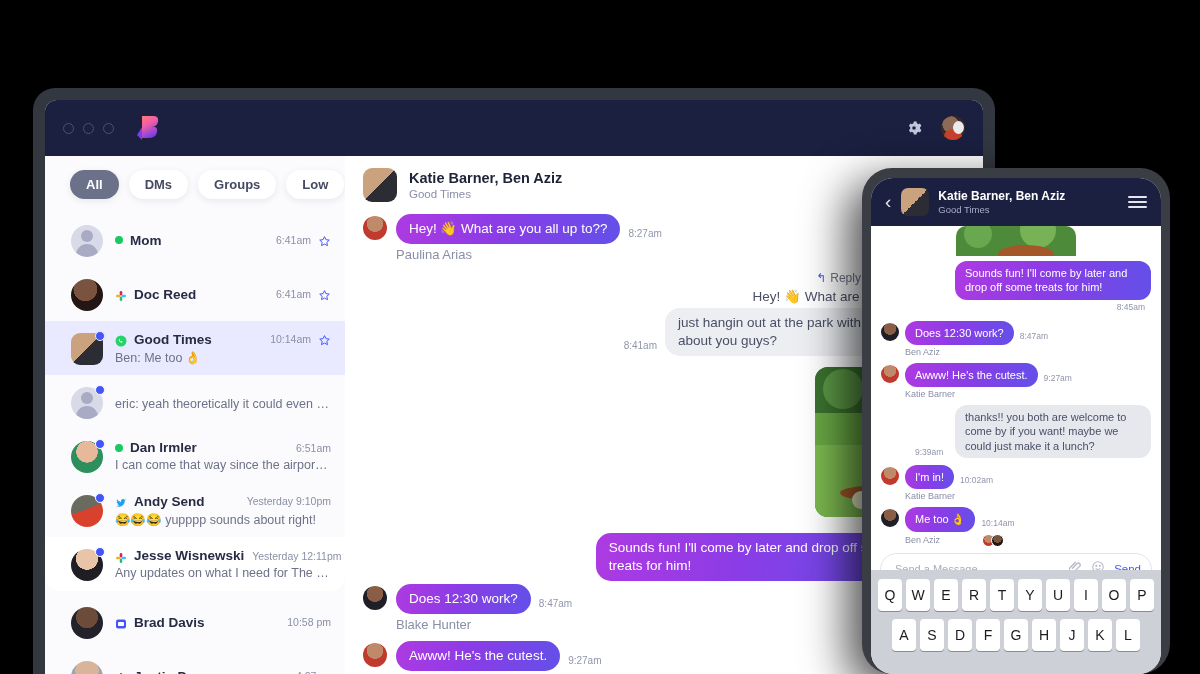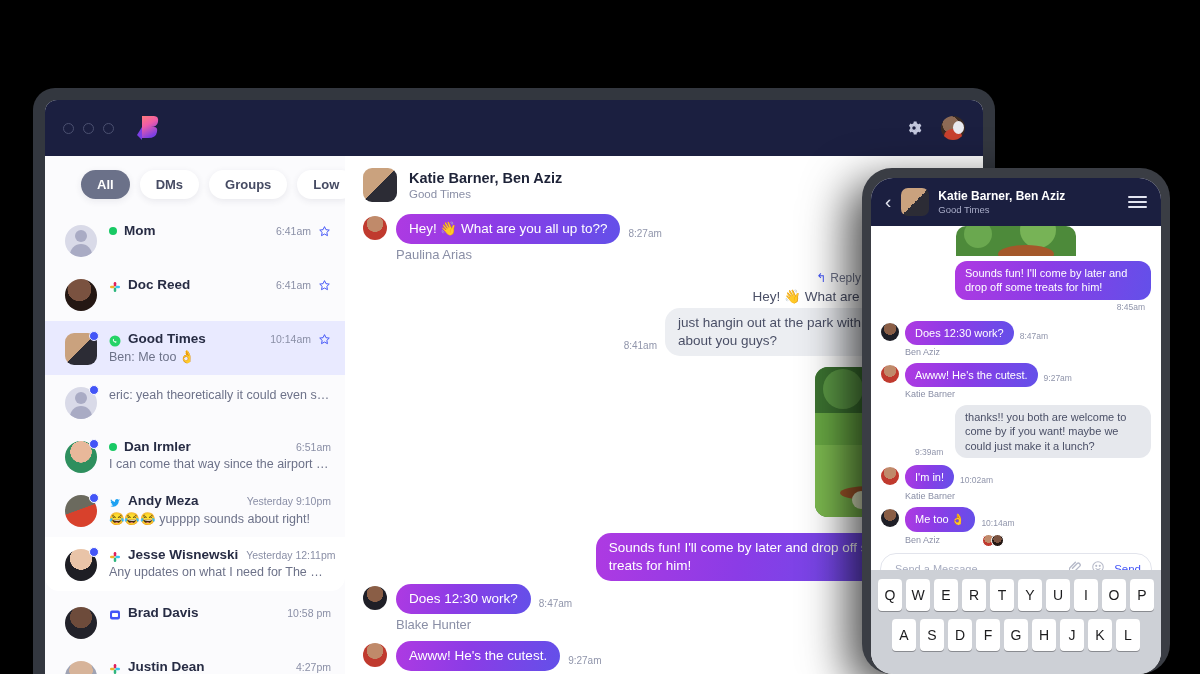--- a/index.html
+++ b/index.html
@@ -50,30 +50,30 @@
     position:relative;
   }
   .avatar-top::after{content:"";position:absolute;left:3px;top:13px;width:18px;height:14px;border-radius:50% 50% 0 0;background:#c8402e;}
   .avatar-top::before{content:"";position:absolute;right:1px;top:5px;width:11px;height:13px;border-radius:50%;background:#e9e9ee;z-index:2;}
 
   
   .lbody { display:flex; height: 532px; }
 
   
   .sidebar { width:300px; background:#fbfbfd; position:relative; }
-  .filters { display:flex; gap:10px; padding:14px 12px 10px 36px;align-items:flex-end; }
+  .filters { display:flex; gap:10px; padding:14px 12px 10px 25px;align-items:flex-end; }
   .chip {
     background:#fff; border-radius:16px; padding:7px 16px;
     font-size:13px; font-weight:600; color:#464b63;
     box-shadow: 0 2px 7px rgba(40,45,80,.09);
   }
   .chip.active { background:#6b7189; color:#fff; }
 
   .convs { padding-top:4px; }
-  .conv { display:flex; align-items:flex-start; padding:10px 14px 10px 20px; position:relative; }
+  .conv { display:flex; align-items:center; padding:10px 14px 10px 26px; position:relative; }
   .conv.selected { background:#e9eaff; }
   .conv.card {
     background:#fff; border-radius:0 0 14px 14px;
   }
   .conv-av { position:relative; width:32px; height:32px; flex:0 0 32px; margin-top:2px; }
   .conv-av .img { width:32px; height:32px; border-radius:50%; overflow:hidden; background:#d8d9e6; }
   .conv-av .img.grid { border-radius:9px; }
   .badge { position:absolute; right:-2px; top:-2px; width:10px; height:10px; border-radius:50%; background:#4355f7; border:1.6px solid #fbfbfd; }
   .conv-main { flex:1; min-width:0; margin-left:12px; }
   .conv-row1 { display:flex; align-items:center; }
@@ -321,21 +321,21 @@
                 <div class="img" style="background:linear-gradient(160deg,#6b6a5e 0 45%,#d8412c 46% 100%)"></div>
                 <span class="badge"></span>
               </div>
               <div class="conv-main">
                 <div class="conv-row1">
                   <span class="mini-ico">
                     <svg width="12" height="12" viewBox="0 0 24 24" fill="#1da1f2">
                         <path d="M22 5.9c-.7.3-1.5.5-2.3.6.8-.5 1.4-1.3 1.7-2.2-.8.5-1.6.8-2.5 1A4 4 0 0012 8.9c0 .3 0 .6.1.9A11.3 11.3 0 013.9 4.5a4 4 0 001.2 5.3c-.6 0-1.2-.2-1.8-.5a4 4 0 003.2 3.9c-.5.2-1.2.2-1.8.1a4 4 0 003.7 2.8A8 8 0 012 17.7a11.3 11.3 0 006.1 1.8c7.3 0 11.4-6.1 11.4-11.4v-.5c.8-.6 1.5-1.3 2-2z"></path>
                       </svg>
                   </span>
-                  <span class="conv-name">Andy Meza</span>
+                  <span class="conv-name">Andy Send</span>
                   <span class="conv-time">Yesterday 9:10pm</span>
                 </div>
                 <div class="conv-prev">😂😂😂 yupppp sounds about right!</div>
               </div>
             </div>
 
             <div class="conv card">
               <div class="conv-av">
                 <div class="img" style="background:radial-gradient(circle at 50% 30%, #e9c4a8 0 40%, #1e1e24 41% 100%)"></div>
                 <span class="badge" style="border-color:#fff"></span>

